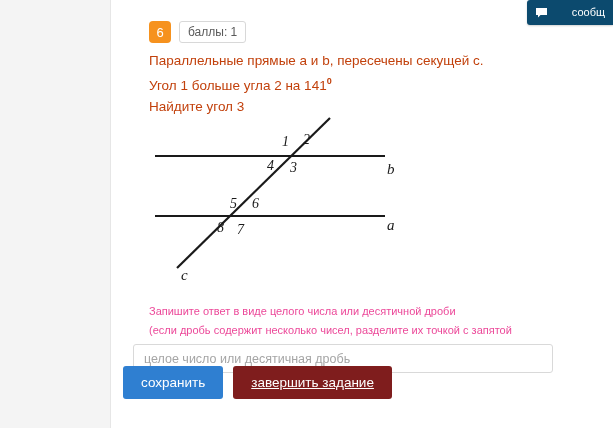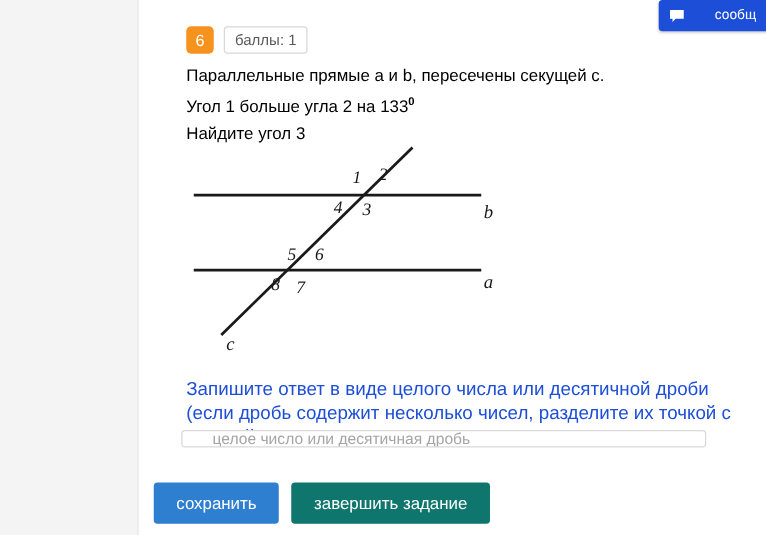--- a/index.html
+++ b/index.html
@@ -36,21 +36,21 @@
     right: 0;
     bottom: 0;
     background: #ffffff;
   }
 
   
   .feedback-btn {
     position: absolute;
     right: 0;
     top: 0;
-    background: #1d4ed8;
+    background: #0c4a6e;
     color: #ffffff;
     font-size: 11px;
     padding: 6px 8px 7px 8px;
     border-radius: 3px 0 0 3px;
     display: flex;
     align-items: center;
     gap: 24px;
     box-shadow: 0 1px 2px rgba(0,0,0,.18);
     cursor: pointer;
     white-space: nowrap;
@@ -84,21 +84,21 @@
     color: #5a5a5a;
     font-size: 12px;
     padding: 3px 8px 3px 8px;
   }
 
   
   .statement {
     position: absolute;
     left: 38px;
     top: 50px;
-    color: #000000;
+    color: #c2410c;
     font-size: 13.5px;
     line-height: 21px;
     width: 430px;
   }
   .statement .line { white-space: nowrap; }
   .sup {
     font-size: 9px;
     vertical-align: super;
     font-weight: bold;
   }
@@ -111,62 +111,62 @@
     width: 420px;
     height: 180px;
   }
   .figure svg { display: block; }
 
   
   .answer-note {
     position: absolute;
     left: 38px;
     top: 302px;
-    color: #1d4ed8;
-    font-size: 15px;
+    color: #ec4899;
+    font-size: 11px;
     line-height: 19px;
     width: 450px;
   }
 
   .answer-input {
     position: absolute;
-    left: 34px;
+    left: 22px;
     top: 344px;
     width: 420px;
-    height: 14px;
+    height: 29px;
     box-sizing: border-box;
     border: 1px solid #d9d9d9;
     border-radius: 3px;
     background: #ffffff;
     color: #9a9a9a;
     font-size: 12.5px;
-    padding: 0 24px;
+    padding: 0 10px;
     font-family: "Liberation Sans", sans-serif;
     outline: none;
   }
   .answer-input::placeholder { color: #a5a5a5; }
 
   .buttons {
     position: absolute;
     left: 12px;
-    top: 386px;
+    top: 366px;
     display: flex;
     gap: 10px;
   }
   .btn {
     border: none;
     border-radius: 3px;
     color: #ffffff;
     font-size: 13.5px;
     font-family: "Liberation Sans", sans-serif;
     padding: 9px 18px;
     cursor: pointer;
   }
   .btn-save { background: #2f7fd1; }
-  .btn-finish { background: #0f766e; }
+  .btn-finish { background: #7f1d1d; text-decoration: underline; }
 </style>
 </head>
 <body>
 
 <div class="page">
 
   <div class="left-gutter"></div>
 
   <div class="content">
 
@@ -182,21 +182,21 @@
     <div class="q-header">
       <div class="q-number">6</div>
       <div class="q-points">баллы: 1</div>
     </div>
 
     <div class="statement">
       <div class="line">
         <span>Параллельные прямые a и b, пересечены секущей c.</span>
       </div>
       <div class="line">
-        <span>Угол 1 больше угла 2 на 133</span><span class="sup">0</span>
+        <span>Угол 1 больше угла 2 на 141</span><span class="sup">0</span>
       </div>
       <div class="line">
         <span>Найдите угол 3</span>
       </div>
     </div>
 
     <div class="figure">
       <svg width="420" height="180" viewBox="0 0 420 180">
 
         <line x1="20" y1="48" x2="250" y2="48" stroke="#1a1a1a" stroke-width="2.2"></line>

